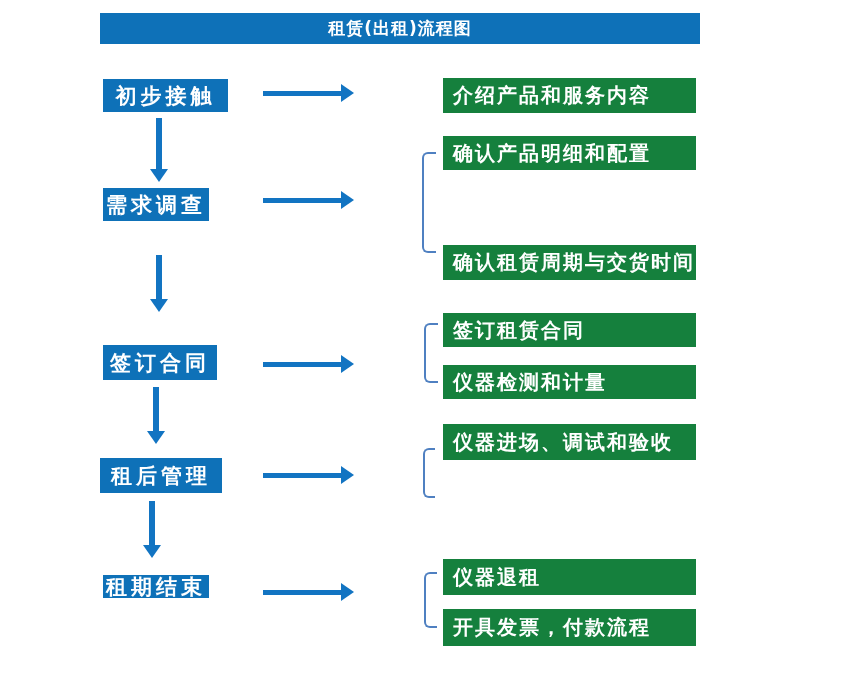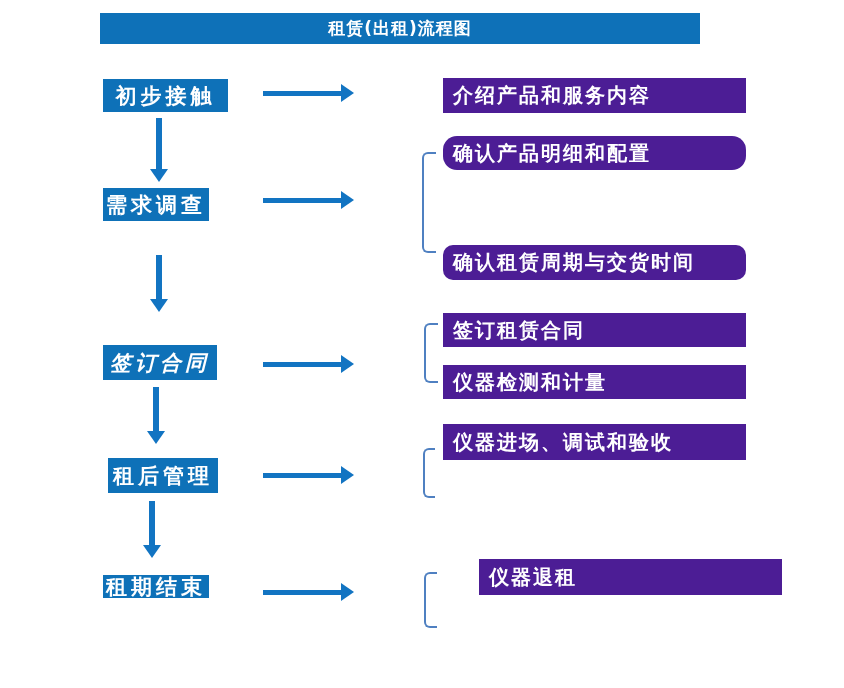--- a/index.html
+++ b/index.html
@@ -12,21 +12,21 @@
     position:absolute;left:100px;top:13px;width:600px;height:31px;
     background:#0e71b8;color:#ffffff;font-weight:bold;font-size:17px;letter-spacing:1px;
     display:flex;align-items:center;justify-content:center;
   }
   .step{
     position:absolute;background:#0e71b8;color:#ffffff;font-weight:bold;
     font-size:21px;letter-spacing:4px;display:flex;align-items:center;justify-content:center;
     white-space:nowrap;
   }
   .detail{
-    position:absolute;left:443px;width:303px;background:#4c1d95;color:#ffffff;font-weight:bold;
+    position:absolute;left:443px;width:253px;background:#15803d;color:#ffffff;font-weight:bold;
     font-size:20px;letter-spacing:2px;display:flex;align-items:center;
     padding-left:10px;box-sizing:border-box;white-space:nowrap;
   }
   .down-arrow{
     position:absolute;width:18px;display:flex;flex-direction:column;align-items:center;
   }
   .down-arrow .shaft{width:6px;flex:1;background:#1274c2;}
   .down-arrow .head{
     width:0;height:0;border-left:9px solid transparent;border-right:9px solid transparent;
     border-top:13px solid #1274c2;
@@ -46,22 +46,22 @@
 </style>
 </head>
 <body>
 
 <div class="canvas">
 
   <div class="title-bar">租赁(出租)流程图</div>
 
   <div class="step" style="left:103px;top:79px;width:125px;height:33px;">初步接触</div>
   <div class="step" style="left:103px;top:188px;width:106px;height:33px;">需求调查</div>
-  <div class="step" style="left:103px;top:345px;width:114px;height:35px;font-style:italic;">签订合同</div>
-  <div class="step" style="left:108px;top:458px;width:110px;height:35px;">租后管理</div>
+  <div class="step" style="left:103px;top:345px;width:114px;height:35px;">签订合同</div>
+  <div class="step" style="left:100px;top:458px;width:122px;height:35px;">租后管理</div>
   <div class="step" style="left:103px;top:575px;width:106px;height:23px;">租期结束</div>
 
   <div class="down-arrow" style="left:150px;top:118px;height:64px;">
     <div class="shaft"></div>
     <div class="head"></div>
   </div>
   <div class="down-arrow" style="left:150px;top:255px;height:57px;">
     <div class="shaft"></div>
     <div class="head"></div>
   </div>
@@ -94,20 +94,21 @@
     <div class="shaft"></div>
     <div class="head"></div>
   </div>
 
   <div class="bracket" style="left:422px;top:152px;width:14px;height:101px;"></div>
   <div class="bracket" style="left:424px;top:323px;width:14px;height:60px;"></div>
   <div class="bracket" style="left:423px;top:448px;width:12px;height:50px;"></div>
   <div class="bracket" style="left:424px;top:572px;width:13px;height:56px;"></div>
 
   <div class="detail" style="top:78px;height:35px;">介绍产品和服务内容</div>
-  <div class="detail" style="top:136px;height:34px;border-radius:14px;">确认产品明细和配置</div>
-  <div class="detail" style="top:245px;height:35px;border-radius:10px;">确认租赁周期与交货时间</div>
+  <div class="detail" style="top:136px;height:34px;">确认产品明细和配置</div>
+  <div class="detail" style="top:245px;height:35px;">确认租赁周期与交货时间</div>
   <div class="detail" style="top:365px;height:34px;">仪器检测和计量</div>
   <div class="detail" style="top:313px;height:34px;">签订租赁合同</div>
   <div class="detail" style="top:424px;height:36px;text-align:right;">仪器进场、调试和验收</div>
-  <div class="detail" style="top:559px;height:36px;margin-left:36px;">仪器退租</div>
+  <div class="detail" style="top:559px;height:36px;">仪器退租</div>
+  <div class="detail" style="top:609px;height:37px;">开具发票，付款流程</div>
 
 </div>
 
 </body></html>

